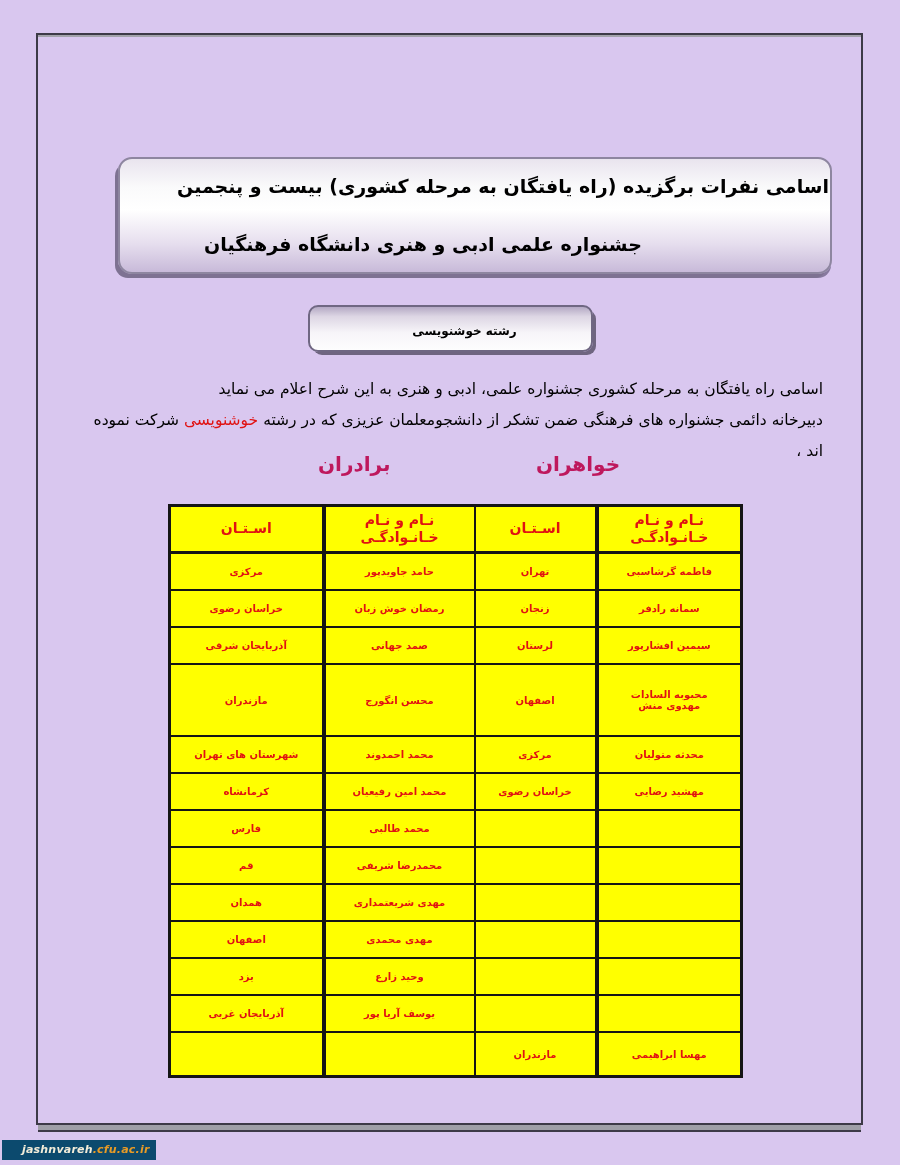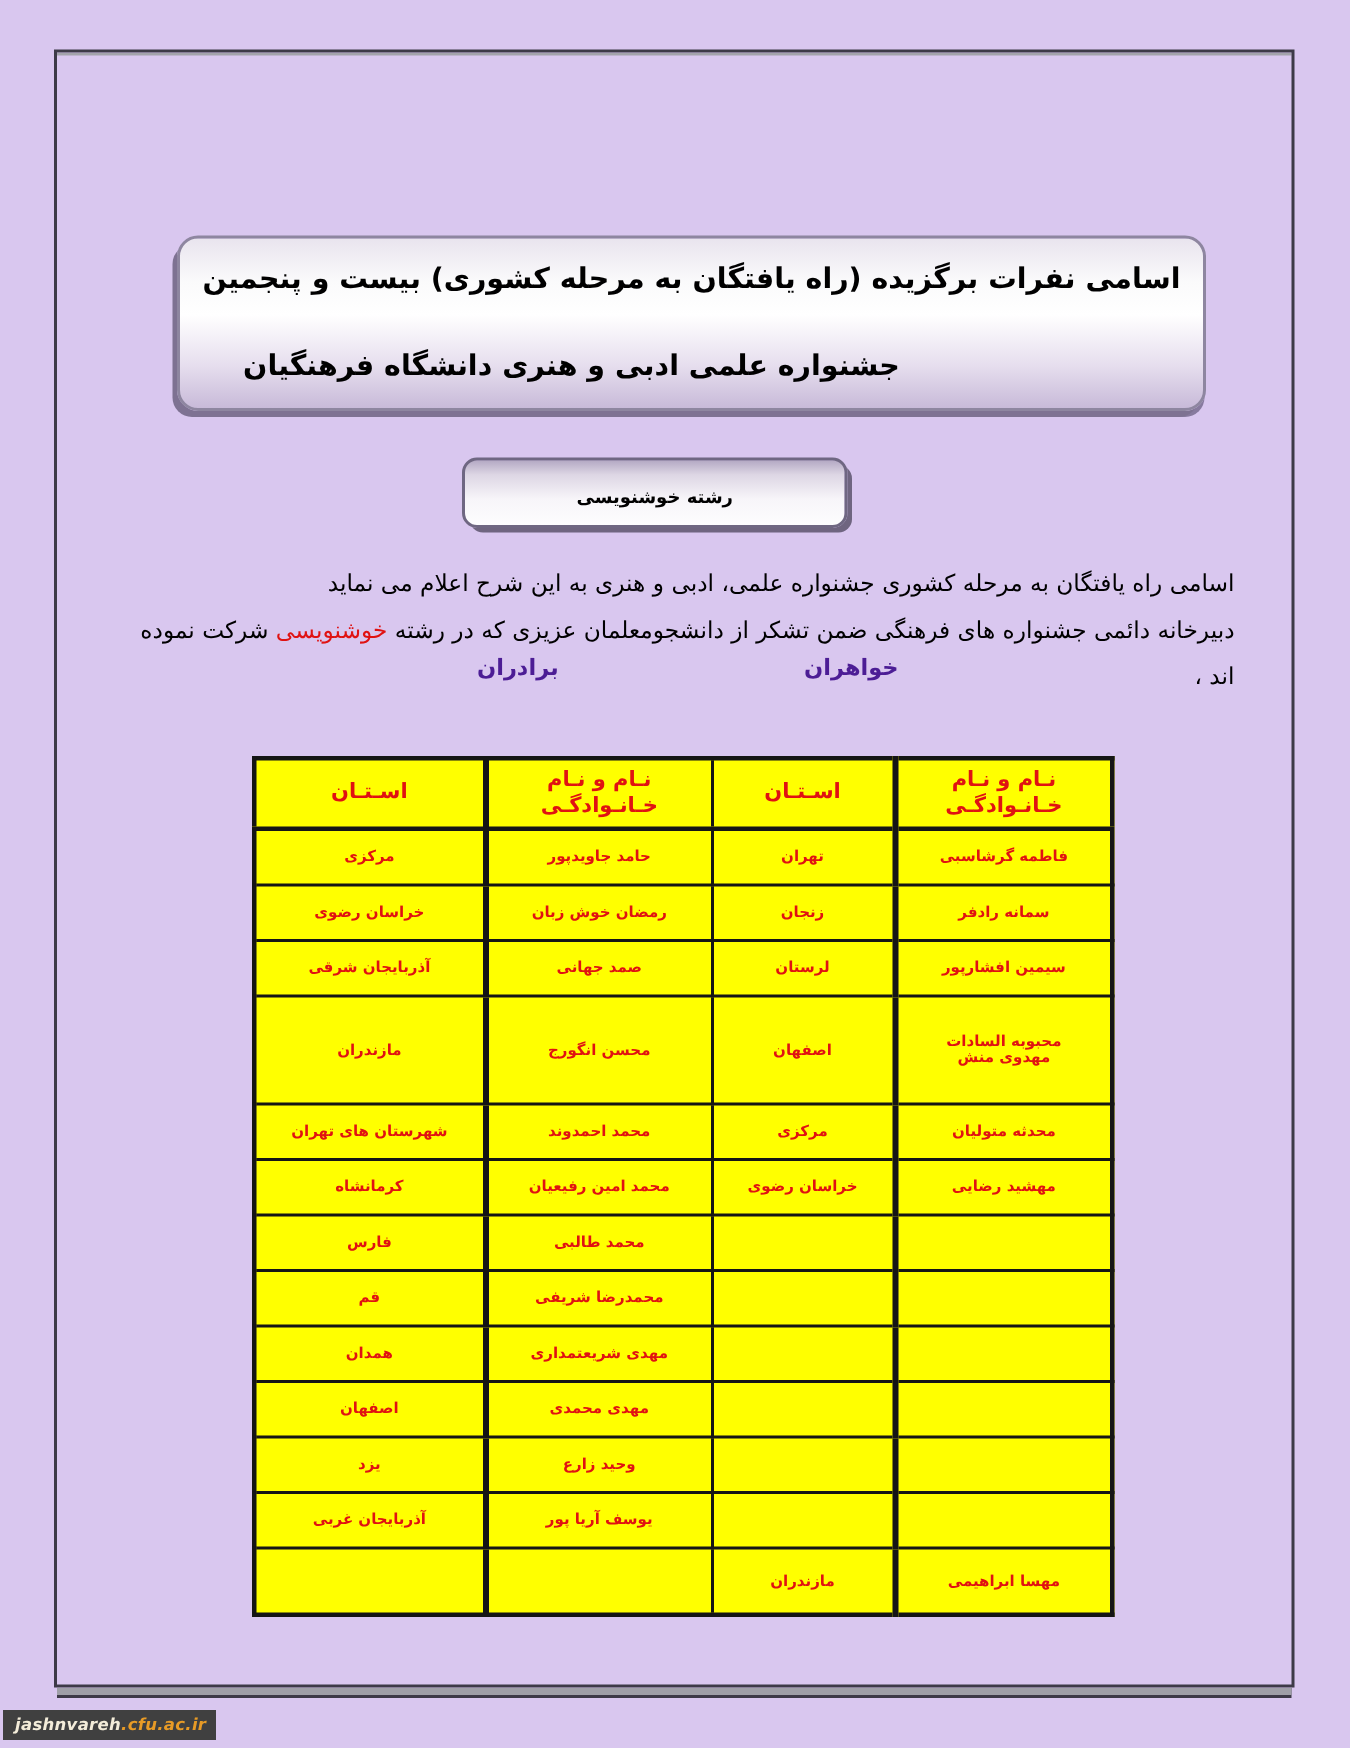--- a/index.html
+++ b/index.html
@@ -16,20 +16,21 @@
     border:2px solid #3d3a47;
     box-shadow:inset 0 2px 0 #a3a3ab, 0 7px 0 -2px #9f9fa7, 0 9px 0 -2px #3d3a47;
   }
   
   .grad-box{
     position:absolute;
     border:2px solid #8e86a0;
     border-radius:14px;
     background:linear-gradient(180deg,#e9e4ee 0%,#fafafb 25%,#ffffff 45%,#e6deee 75%,#c8bad9 100%);
     box-shadow:-4px 5px 0 -1px #7e7292, 0 5px 0 -1px #877a9e;
+    padding-left:28px;
   }
   .title-box{left:118px;top:157px;width:682px;height:113px;}
   .title-line{
     position:absolute;width:100%;text-align:center;
     direction:rtl;
     font-weight:800;font-size:19px;color:#000;
   }
   .title-line1{top:16px;}
   .title-line2{top:74px;transform:translateX(-80px);}
   .field-box{
@@ -45,22 +46,22 @@
   }
   
   .intro{
     position:absolute;right:77px;top:374px;width:745px;
     direction:rtl;text-align:right;
     font-size:15.5px;color:#000;line-height:31px;
   }
   .intro .hl{color:#e01212;}
   
   .group-label{
-    position:absolute;top:436px;
-    direction:rtl;font-size:15px;font-weight:700;color:#4c1d95;
+    position:absolute;top:452px;
+    direction:rtl;font-size:20px;font-weight:700;color:#be185d;
   }
   .brothers-label{left:318px;}
   .sisters-label{left:526px;margin-left:10px;}
   
   .results-table{
     position:absolute;left:168px;top:504px;
     border-collapse:collapse;table-layout:fixed;width:572px;
     background:#ffff00;
     direction:rtl;
     border:3px solid #151515;
@@ -75,23 +76,23 @@
   }
   .results-table th{font-size:14px;line-height:1.25;height:44px;border-bottom-width:3px;}
   .results-table td{font-size:10px;height:35px;}
   .results-table tr.tall td{height:70px;}
   .results-table tr.last td{height:42px;}
   .results-table .c0{border-left-width:4px;}
   .results-table .c2{border-left-width:4px;}
   
   .site-badge{
     position:absolute;left:2px;top:1140px;height:17px;
-    background:#404040;
+    background:#0c4a6e;
     display:flex;align-items:center;
-    padding:1px 6px 2px 8px;
+    padding:1px 6px 2px 20px;
     font-size:11px;font-weight:700;font-style:italic;
     letter-spacing:.2px;
   }
   .site-name{color:#f3ecd9;}
   .site-suffix{color:#e89b26;}
 </style>
 </head>
 <body>
 
 <div class="frame"></div>

